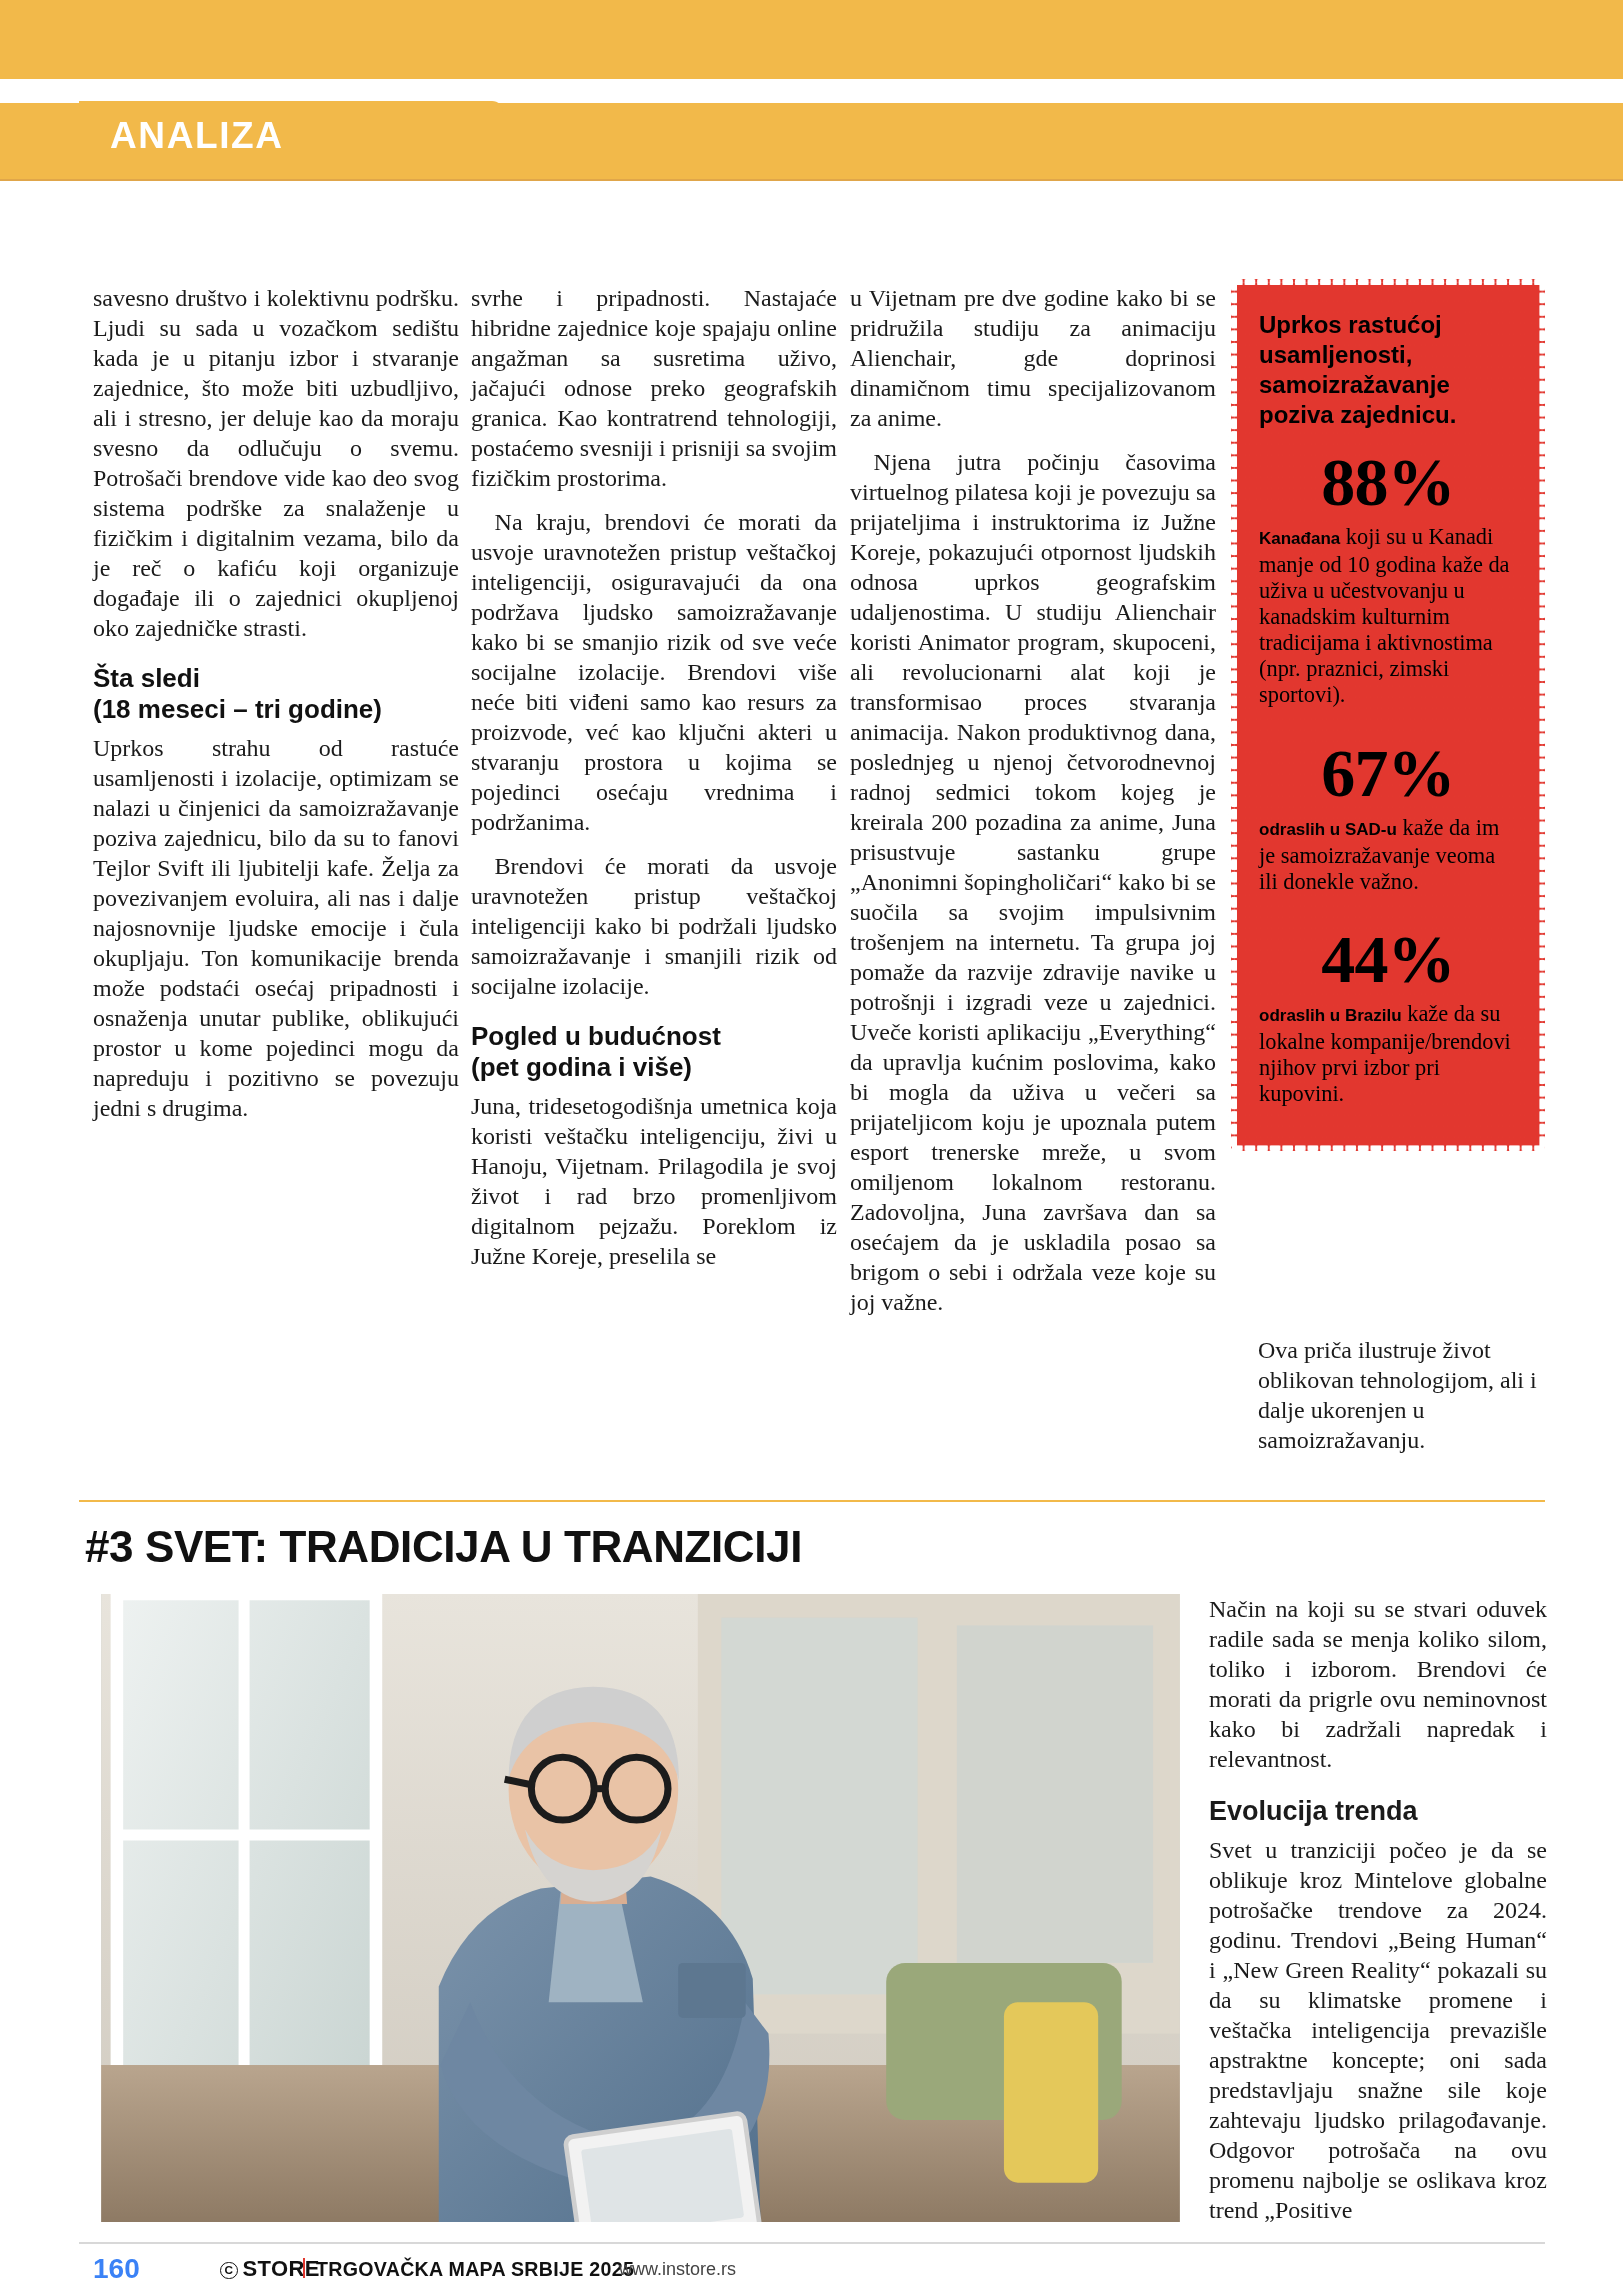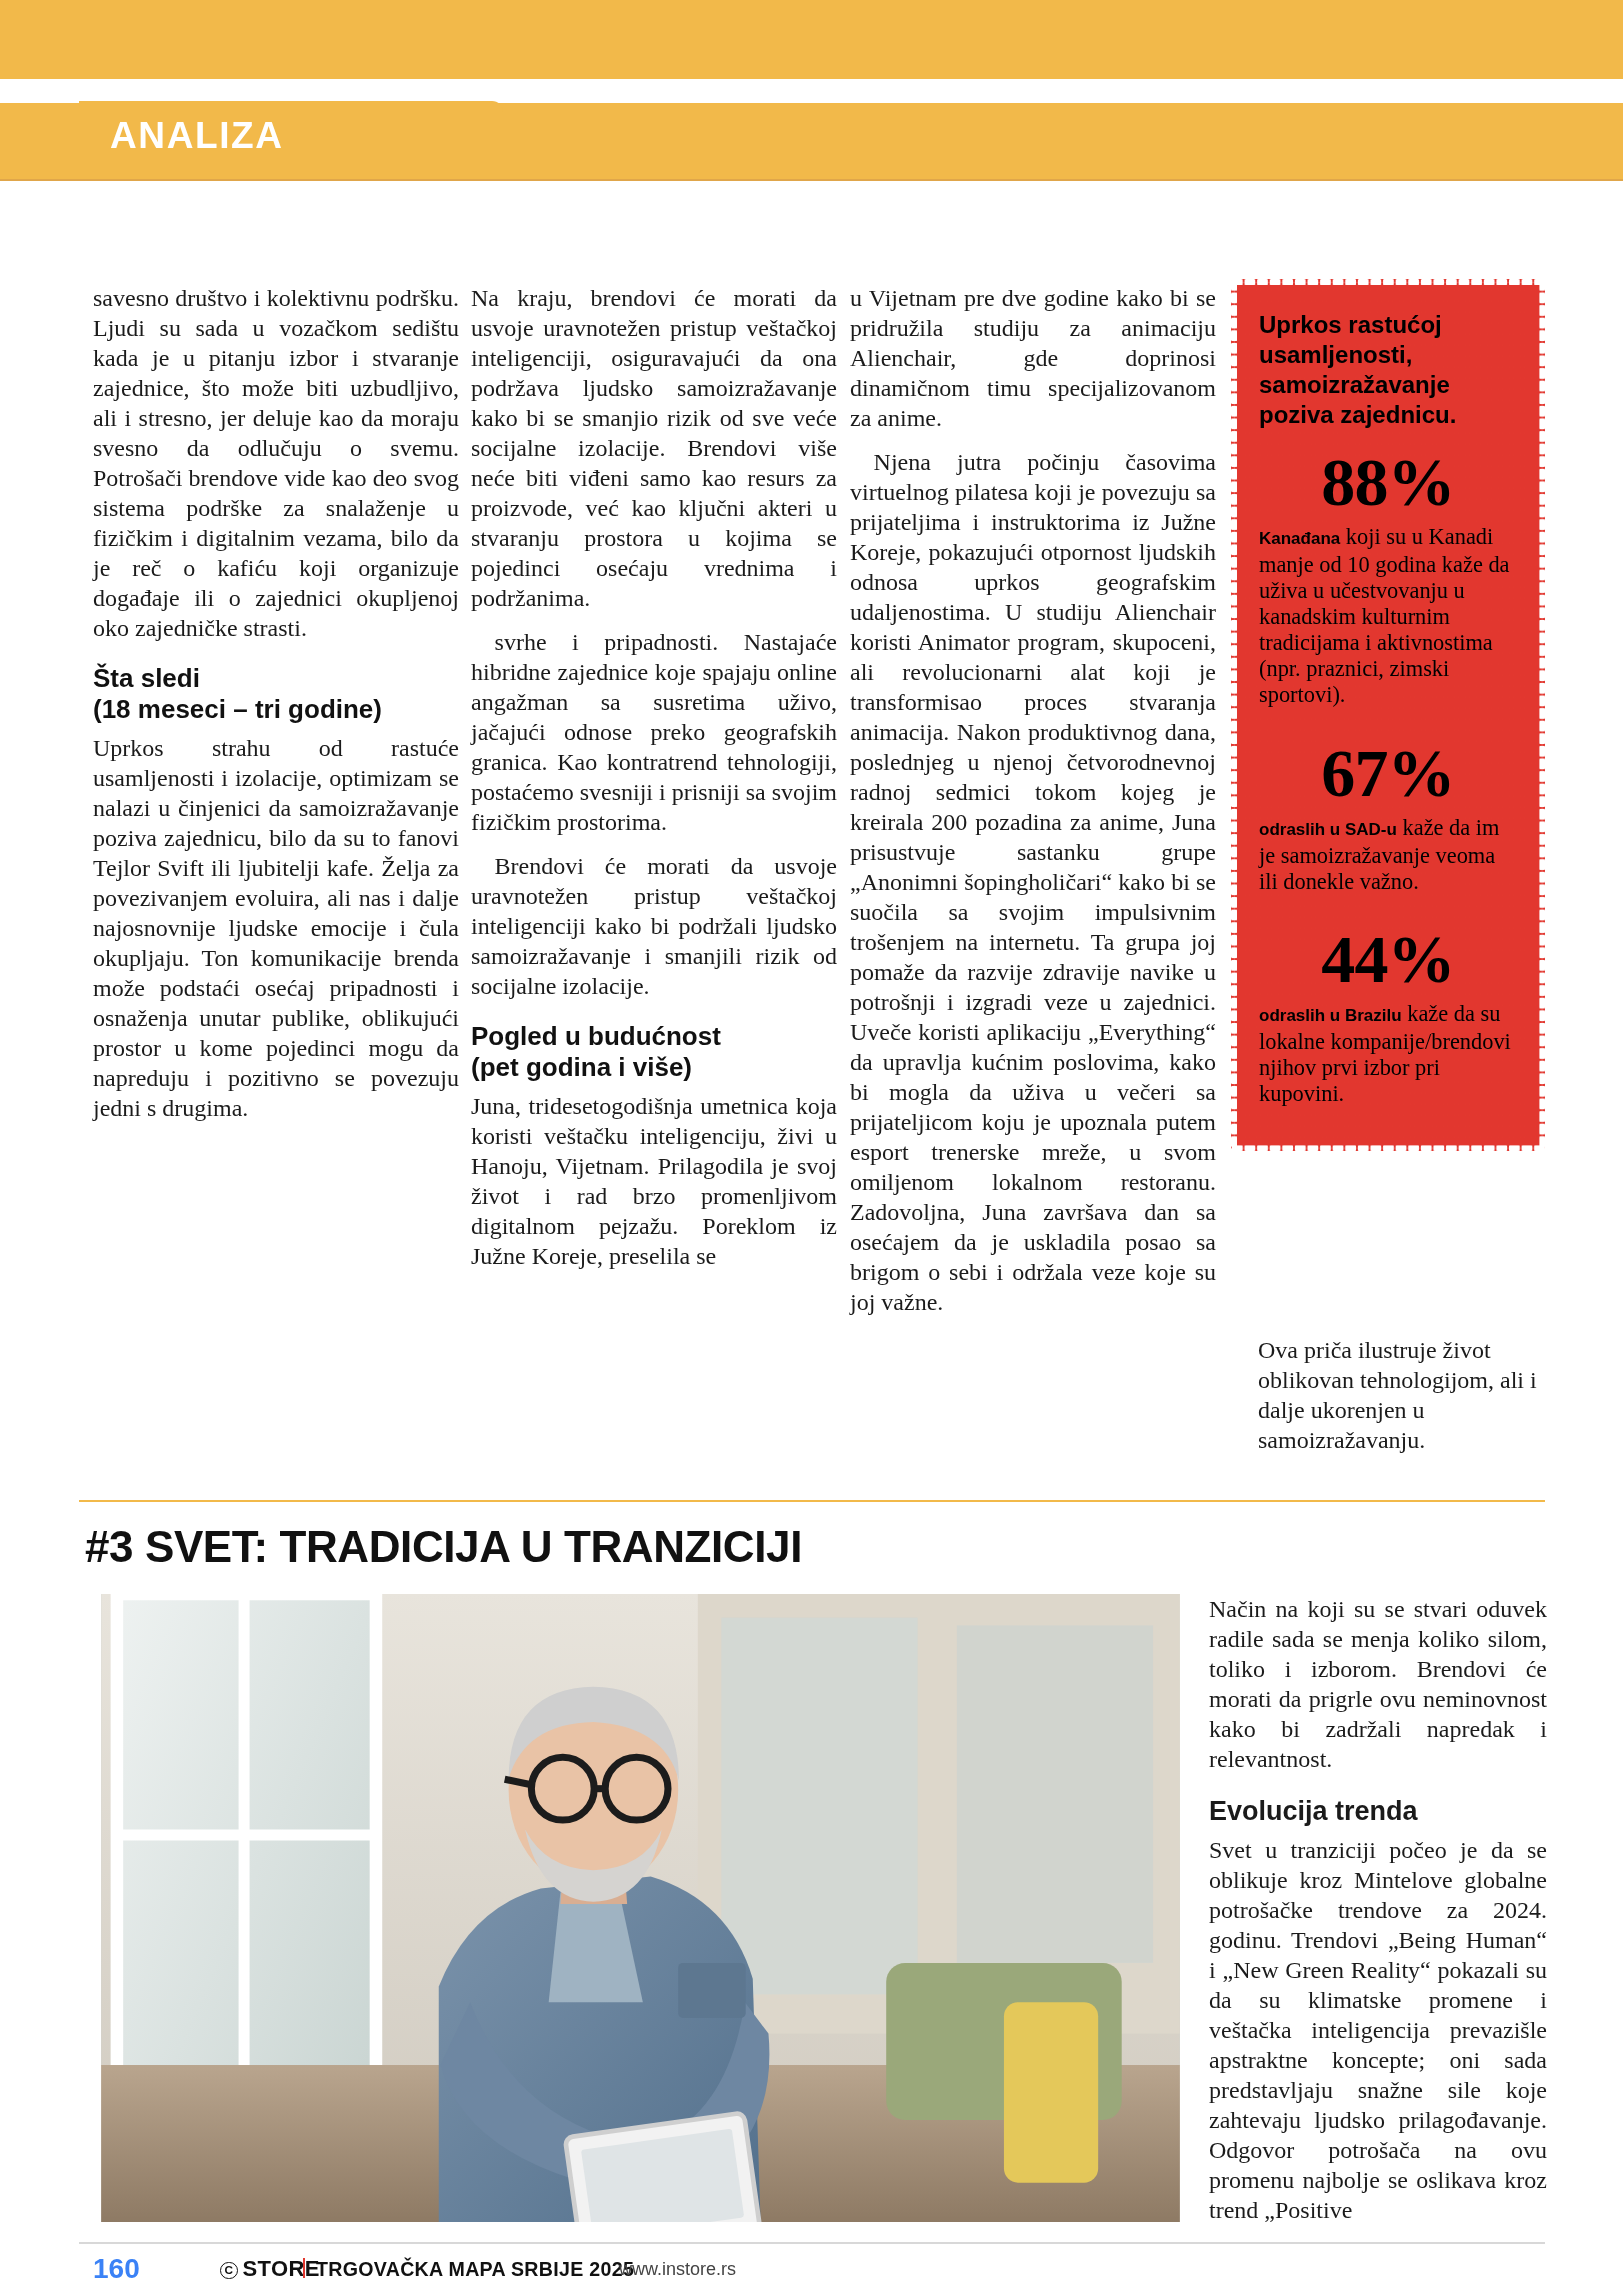--- a/index.html
+++ b/index.html
@@ -282,22 +282,22 @@
 <div class="band-rule"></div>
 
 <div class="col" id="col1">
   <p>savesno društvo i kolektivnu podršku. Ljudi su sada u vozačkom sedištu kada je u pitanju izbor i stvaranje zajednice, što može biti uzbudljivo, ali i stresno, jer deluje kao da moraju svesno da odlučuju o svemu. Potrošači brendove vide kao deo svog sistema podrške za snalaženje u fizičkim i digitalnim vezama, bilo da je reč o kafiću koji organizuje događaje ili o zajednici okupljenoj oko zajedničke strasti.</p>
   <h3 style="white-space:pre-line">Šta sledi
 (18 meseci – tri godine)</h3>
   <p>Uprkos strahu od rastuće usamljenosti i izolacije, optimizam se nalazi u činjenici da samoizražavanje poziva zajednicu, bilo da su to fanovi Tejlor Svift ili ljubitelji kafe. Želja za povezivanjem evoluira, ali nas i dalje najosnovnije ljudske emocije i čula okupljaju. Ton komunikacije brenda može podstaći osećaj pripadnosti i osnaženja unutar publike, oblikujući prostor u kome pojedinci mogu da napreduju i pozitivno se povezuju jedni s drugima.</p>
 </div>
 
 <div class="col" id="col2">
+  <p>svrhe i pripadnosti. Nastajaće hibridne zajednice koje spajaju online angažman sa susretima uživo, jačajući odnose preko geografskih granica. Kao kontratrend tehnologiji, postaćemo svesniji i prisniji sa svojim fizičkim prostorima.</p>
   <p>Na kraju, brendovi će morati da usvoje uravnotežen pristup veštačkoj inteligenciji, osiguravajući da ona podržava ljudsko samoizražavanje kako bi se smanjio rizik od sve veće socijalne izolacije. Brendovi više neće biti viđeni samo kao resurs za proizvode, već kao ključni akteri u stvaranju prostora u kojima se pojedinci osećaju vrednima i podržanima.</p>
-  <p>svrhe i pripadnosti. Nastajaće hibridne zajednice koje spajaju online angažman sa susretima uživo, jačajući odnose preko geografskih granica. Kao kontratrend tehnologiji, postaćemo svesniji i prisniji sa svojim fizičkim prostorima.</p>
   <p>Brendovi će morati da usvoje uravnotežen pristup veštačkoj inteligenciji kako bi podržali ljudsko samoizražavanje i smanjili rizik od socijalne izolacije.</p>
   <h3 style="white-space:pre-line">Pogled u budućnost
 (pet godina i više)</h3>
   <p>Juna, tridesetogodišnja umetnica koja koristi veštačku inteligenciju, živi u Hanoju, Vijetnam. Prilagodila je svoj život i rad brzo promenljivom digitalnom pejzažu. Poreklom iz Južne Koreje, preselila se</p>
 </div>
 
 <div class="col" id="col3">
   <p>u Vijetnam pre dve godine kako bi se pridružila studiju za animaciju Alienchair, gde doprinosi dinamičnom timu specijalizovanom za anime.</p>
   <p>Njena jutra počinju časovima virtuelnog pilatesa koji je povezuju sa prijateljima i instruktorima iz Južne Koreje, pokazujući otpornost ljudskih odnosa uprkos geografskim udaljenostima. U studiju Alienchair koristi Animator program, skupoceni, ali revolucionarni alat koji je transformisao proces stvaranja animacija. Nakon produktivnog dana, poslednjeg u njenoj četvorodnevnoj radnoj sedmici tokom kojeg je kreirala 200 pozadina za anime, Juna prisustvuje sastanku grupe „Anonimni šopingholičari“ kako bi se suočila sa svojim impulsivnim trošenjem na internetu. Ta grupa joj pomaže da razvije zdravije navike u potrošnji i izgradi veze u zajednici. Uveče koristi aplikaciju „Everything“ da upravlja kućnim poslovima, kako bi mogla da uživa u večeri sa prijateljicom koju je upoznala putem esport trenerske mreže, u svom omiljenom lokalnom restoranu. Zadovoljna, Juna završava dan sa osećajem da je uskladila posao sa brigom o sebi i održala veze koje su joj važne.</p>
 </div>

